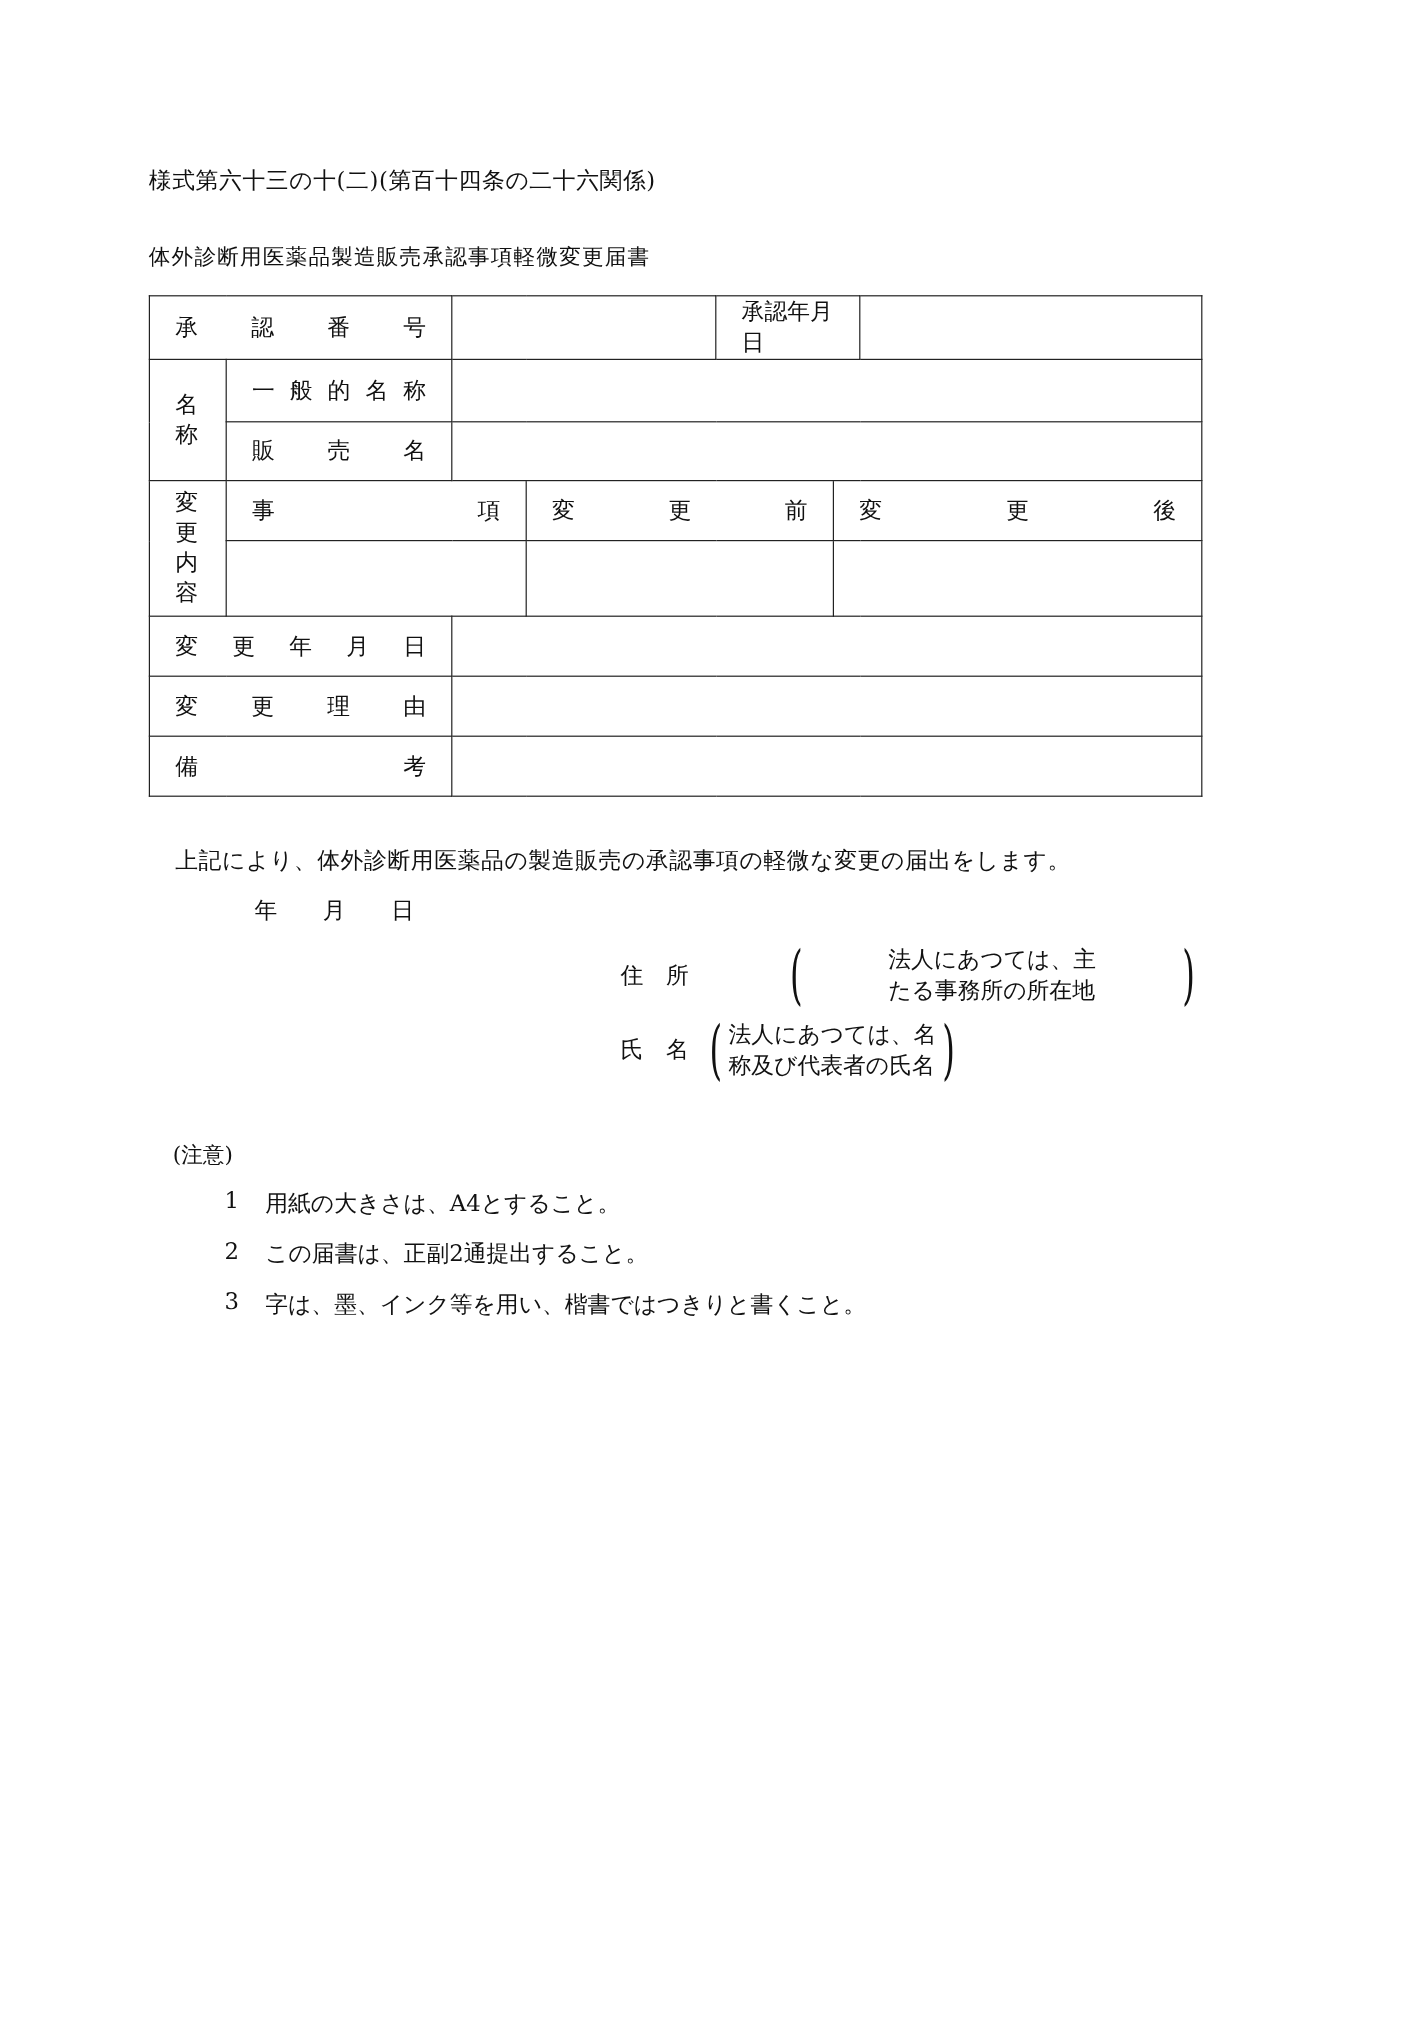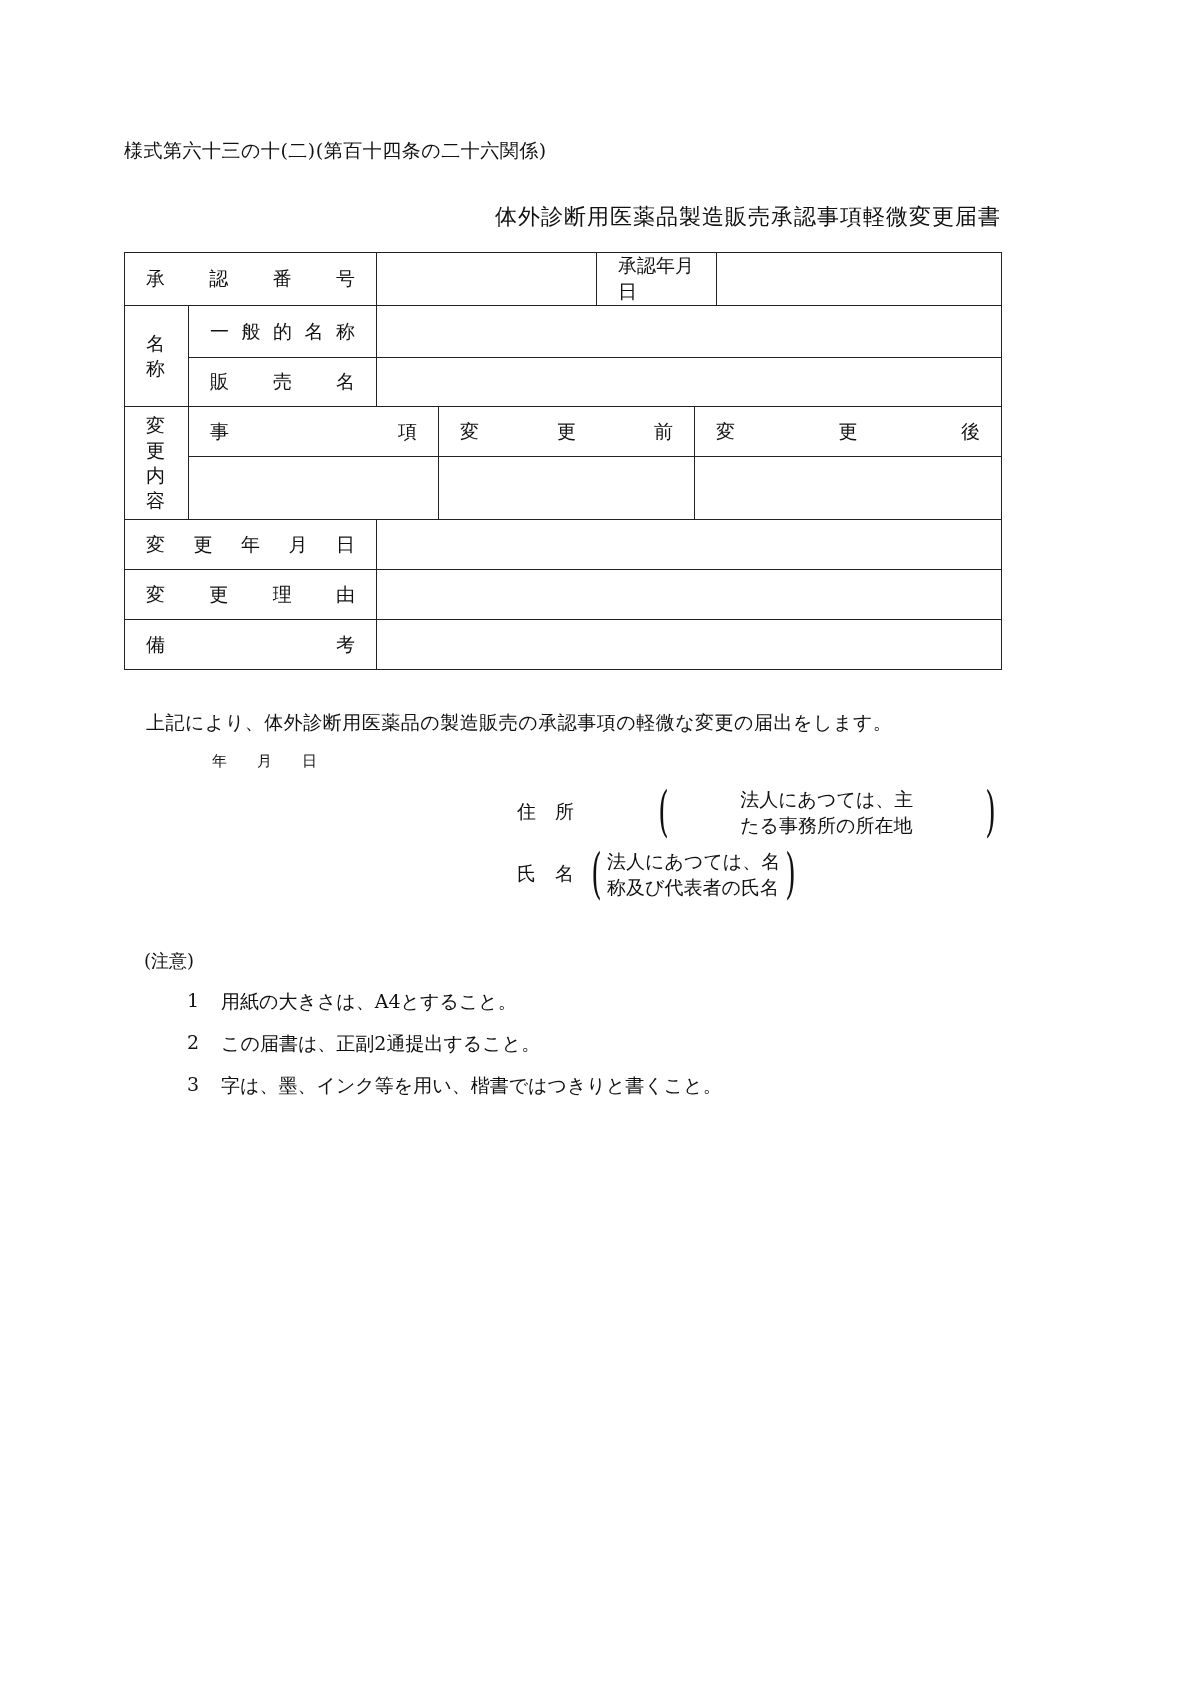--- a/index.html
+++ b/index.html
@@ -16,21 +16,21 @@
     background: #ffffff;
     overflow: hidden;
   }
   .content {
     position: absolute;
     left: 124px;
     top: 138px;
     width: 877px;
   }
   .form-code { font-size: 19px; letter-spacing: 0.5px; }
-  .doc-title { font-size: 22px; text-align: right; margin-top: 38px; letter-spacing: 1px; }
+  .doc-title { font-size: 18px; text-align: left; margin-top: 38px; letter-spacing: 1px; }
 
   table.form-table {
     border-collapse: collapse;
     table-layout: fixed;
     width: 877px;
     margin-top: 20px;
   }
   table.form-table td {
     border: 1px solid #222;
     font-size: 19px;
@@ -52,21 +52,21 @@
   td.vlabel { text-align: center; padding: 0; }
   td.vlabel .vtext {
     width: 21px;
     margin: 0 auto;
     word-break: break-all;
     line-height: 25px;
     text-align: left;
   }
 
   .statement { font-size: 19px; margin-top: 40px; margin-left: 22px; letter-spacing: 0.5px; }
-  .date-line { font-size: 15px; margin-top: 16px; margin-left: 88px; }
+  .date-line { font-size: 19px; margin-top: 16px; margin-left: 88px; }
 
   .sign-block {
     display: flex;
     align-items: center;
     margin-left: 393px;
   }
   .sign-block.address { margin-top: 14px; justify-content: space-between; }
   .sign-block.kname { margin-top: 8px; }
   .sign-label { font-size: 19px; margin-right: 12px; white-space: nowrap; }
   .big-paren {

